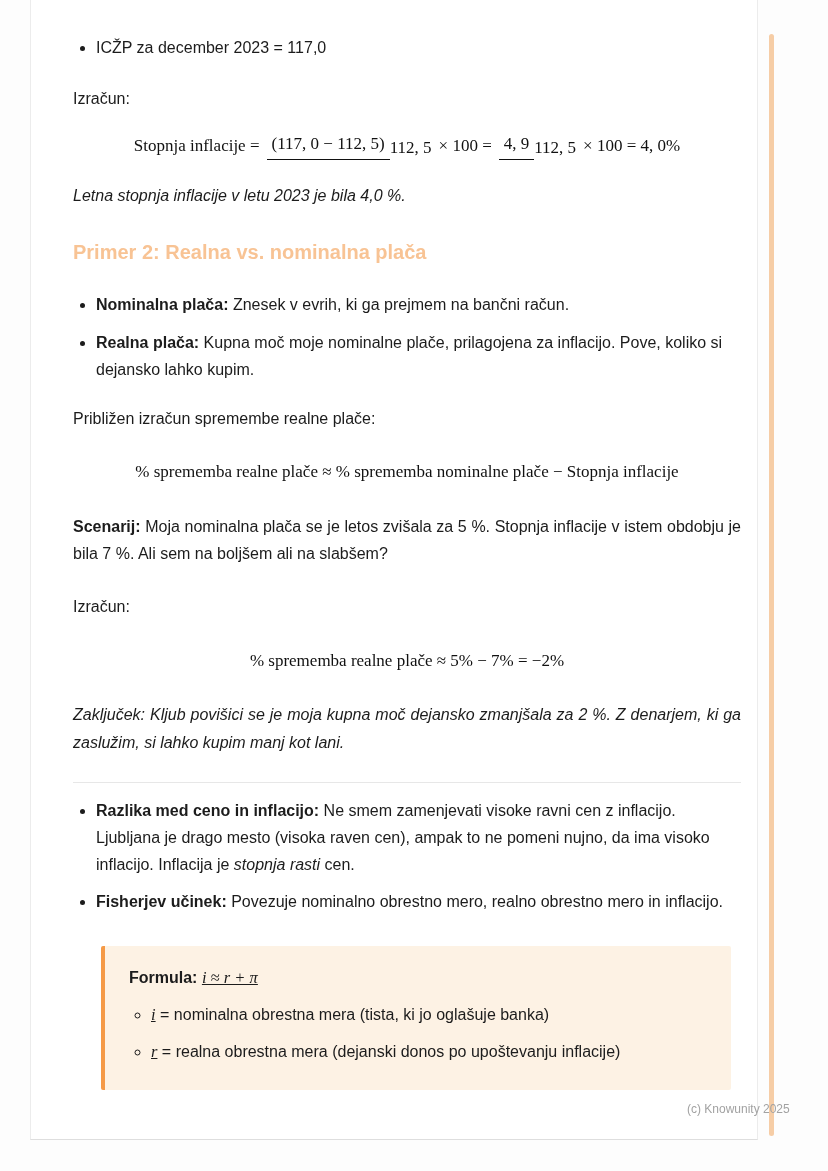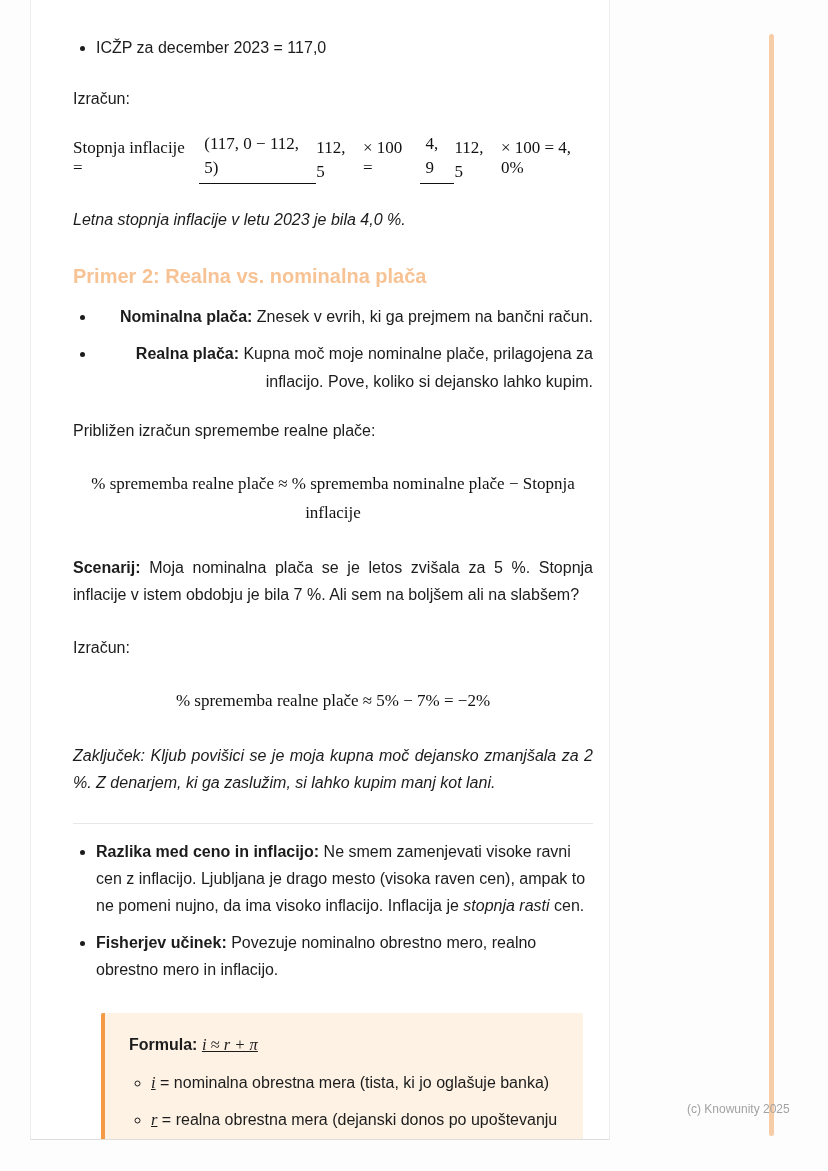--- a/index.html
+++ b/index.html
@@ -1,21 +1,21 @@
 <!DOCTYPE html>
 <html><head>
 <meta charset="utf-8">
 <style>
   html,body{margin:0;padding:0;background:#fdfdfd;}
   .viewport{
     position:relative;width:828px;height:1171px;overflow:hidden;
     background:#fdfdfd;font-family:"Liberation Sans",sans-serif;color:#1c1c1c;
   }
   .page{
-    position:absolute;left:30px;top:0;width:580px;height:1140px;box-sizing:border-box;
+    position:absolute;left:30px;top:0;width:728px;height:1140px;box-sizing:border-box;
     background:#ffffff;
     border-left:1px solid #ececec;border-right:1px solid #ececec;border-bottom:1px solid #dedede;
     padding:34px 16px 0 42px;overflow:hidden;
   }
   p{margin:0;font-size:16px;line-height:1.7;}
   ul.disc{margin:0;padding-left:23px;}
   ul.disc > li{font-size:16px;line-height:1.7;margin-bottom:10px;}
   ul.disc > li:last-child{margin-bottom:0;}
   b{font-weight:700;}
   .it{font-style:italic;}
@@ -77,21 +77,21 @@
         <span class="num">4, 9</span>
         <span class="den">112, 5</span>
       </span>
       <span>× 100 = 4, 0%</span>
     </div>
 
     <p class="note-italic">Letna stopnja inflacije v letu 2023 je bila 4,0 %.</p>
 
     <h3 class="sec" style="color: rgb(248, 195, 148);">Primer 2: Realna vs. nominalna plača</h3>
 
-    <ul class="disc" style="margin-top:14px;text-align:right;">
+    <ul class="disc" style="margin-top:26px;">
       <li>
         <b>Nominalna plača:</b><span> Znesek v evrih, ki ga prejmem na bančni račun.</span>
       </li>
       <li>
         <b>Realna plača:</b><span> Kupna moč moje nominalne plače, prilagojena za inflacijo. Pove, koliko si dejansko lahko kupim.</span>
       </li>
     </ul>
 
     <p class="para">Približen izračun spremembe realne plače:</p>
 

